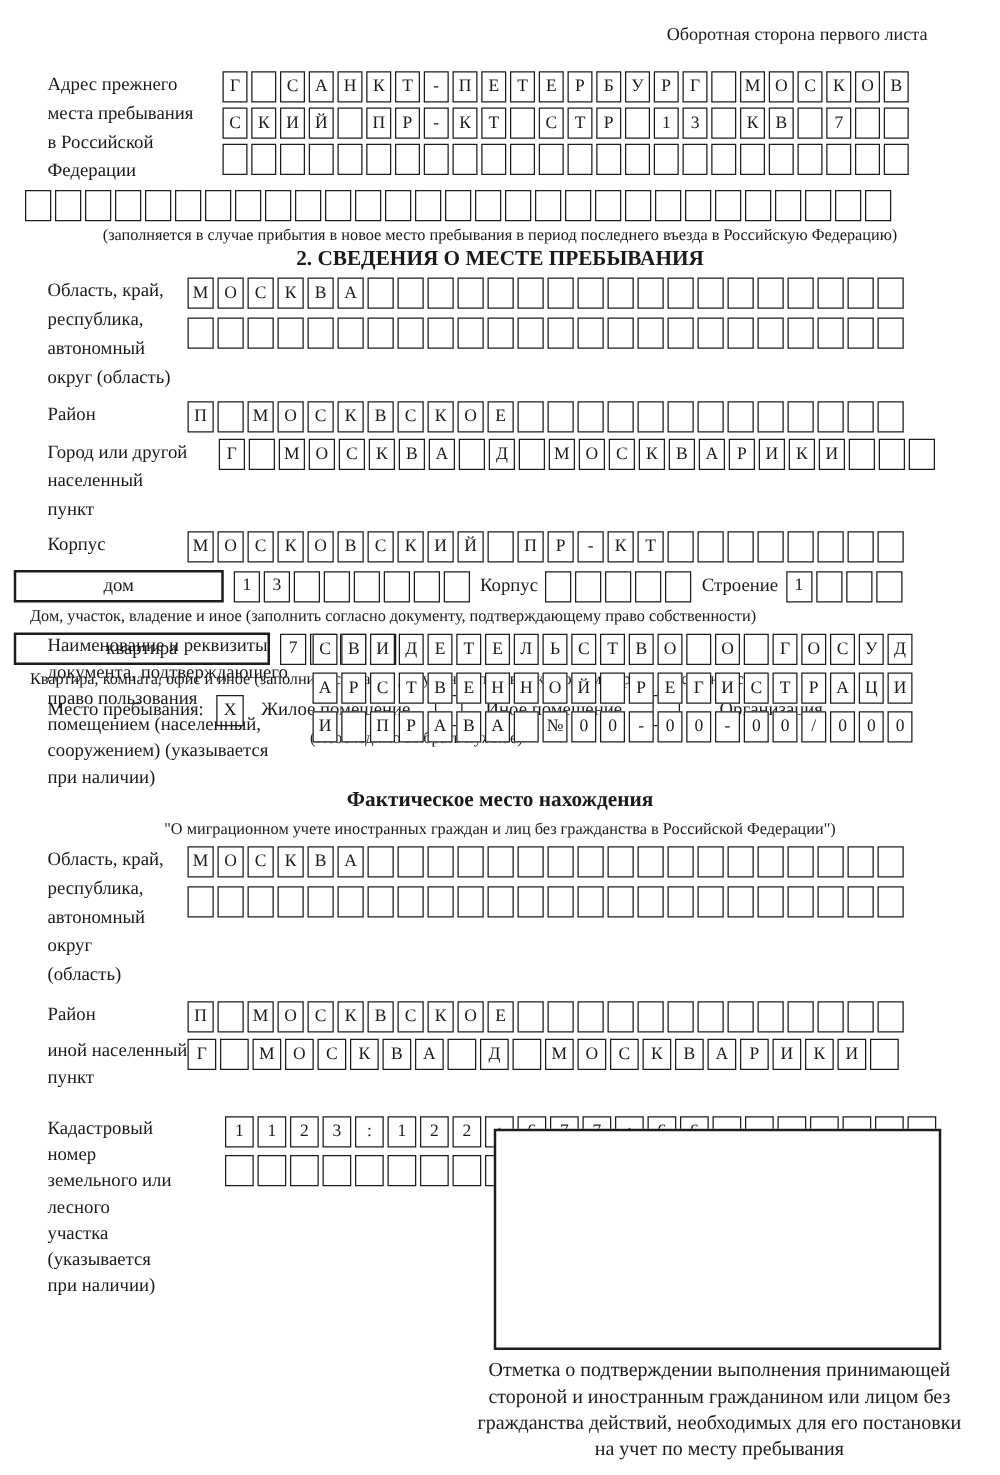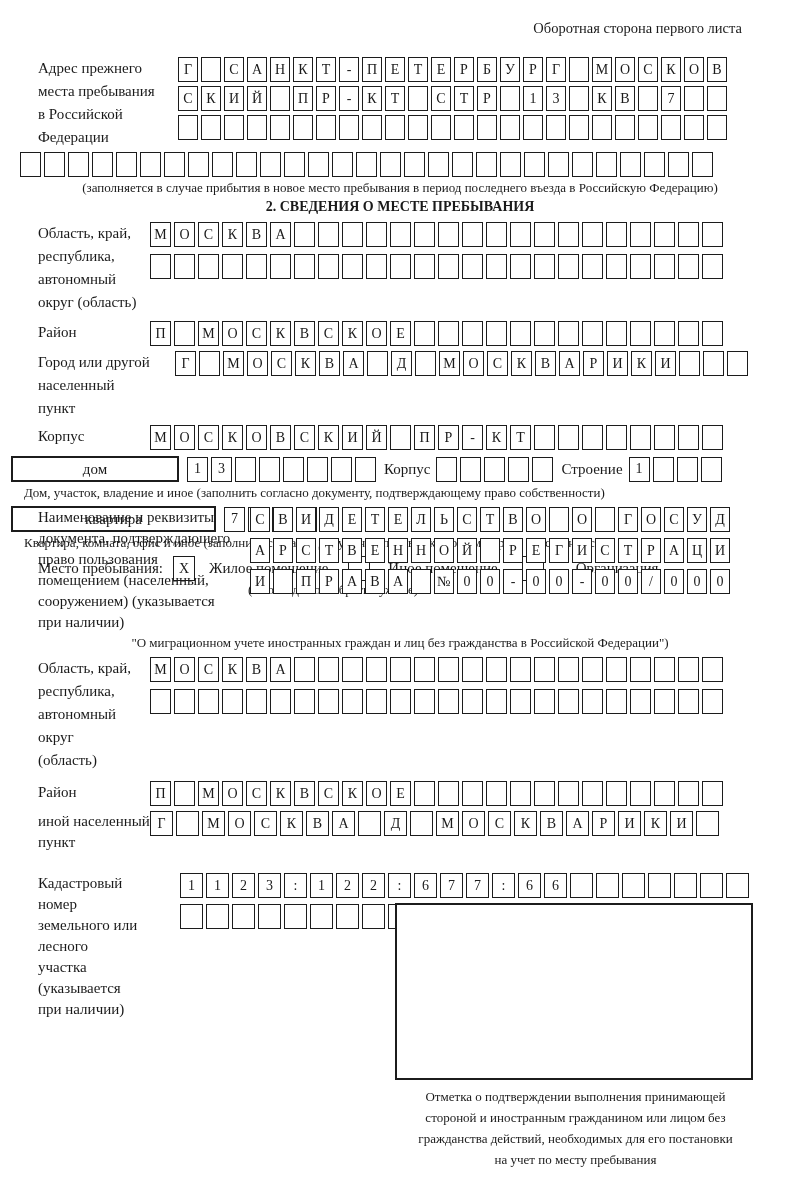--- a/index.html
+++ b/index.html
@@ -31,21 +31,21 @@
   .flabel { width:112px; flex:none; line-height:23px; }
   .flabel.w140 { width:140px; }
   .flabel.w212 { width:212px; line-height:21px; }
   .flabel.lh21 { line-height:21px; }
   .indent1 { margin-left:25px; }
   .indent2 { margin-left:30px; }
 
   .top-address { margin-top:20px; }
   .full-row { margin:3px 0 0 20px; }
   .center-note { text-align:center; font-size:13px; line-height:16px; margin-top:3px; }
-  .h-title { text-align:center; font-weight:bold; font-size:14px; line-height:20px; margin-top:5px; }
+  .h-title { text-align:center; font-weight:bold; font-size:17px; line-height:20px; margin-top:5px; }
 
   .mt4{margin-top:4px;} .mt5{margin-top:5px;} .mt6{margin-top:6px;} .mt7{margin-top:7px;} .mt9{margin-top:9px;} .mt20{margin-top:20px;}
 
   .inline-row { display:flex; align-items:center; margin-left:11px; }
   .big-box {
     height:22px; border:2px solid #1c1c1c; display:flex; align-items:center; justify-content:center;
     font-size:15px; background:#fff; flex:none;
   }
   .box-dom { width:164px; margin-right:8px; }
   .box-kv  { width:201px; margin-right:8px; }
@@ -60,21 +60,21 @@
   .stay-note { margin:1px 0 0 248px; font-size:13px; line-height:16px; }
 
   .law-notes { text-align:center; font-size:13px; line-height:17px; margin-top:4px; }
 
   .stamp-box {
     position:absolute; left:395px; top:0; width:354px; height:173px;
     border:2px solid #1c1c1c; background:#fff;
   }
   .stamp-caption {
     position:absolute; left:378px; top:183px; width:395px;
-    text-align:center; font-size:13px; line-height:21px;
+    text-align:center; font-size:16px; line-height:21px;
   }
 </style>
 </head>
 <body>
 
 <div class="sheet">
 
   <div class="abs c1">
     <div class="header-note">Оборотная сторона первого листа</div>
 
@@ -490,20 +490,21 @@
             <div class="cell">/</div>
             <div class="cell">0</div>
             <div class="cell">0</div>
             <div class="cell">0</div>
           </div>
       </div>
     </div>
   </div>
 
   <div class="abs c4">
+    <div class="h-title" style="margin-top:0;">Фактическое место нахождения</div>
     <div class="law-notes">
         <div>"О миграционном учете иностранных граждан и лиц без гражданства в Российской Федерации")</div>
       </div>
 
     <div class="field mt6">
       <div class="flabel">
           <div>Область, край,</div>
           <div>республика,</div>
           <div>автономный округ</div>
           <div>(область)</div>

